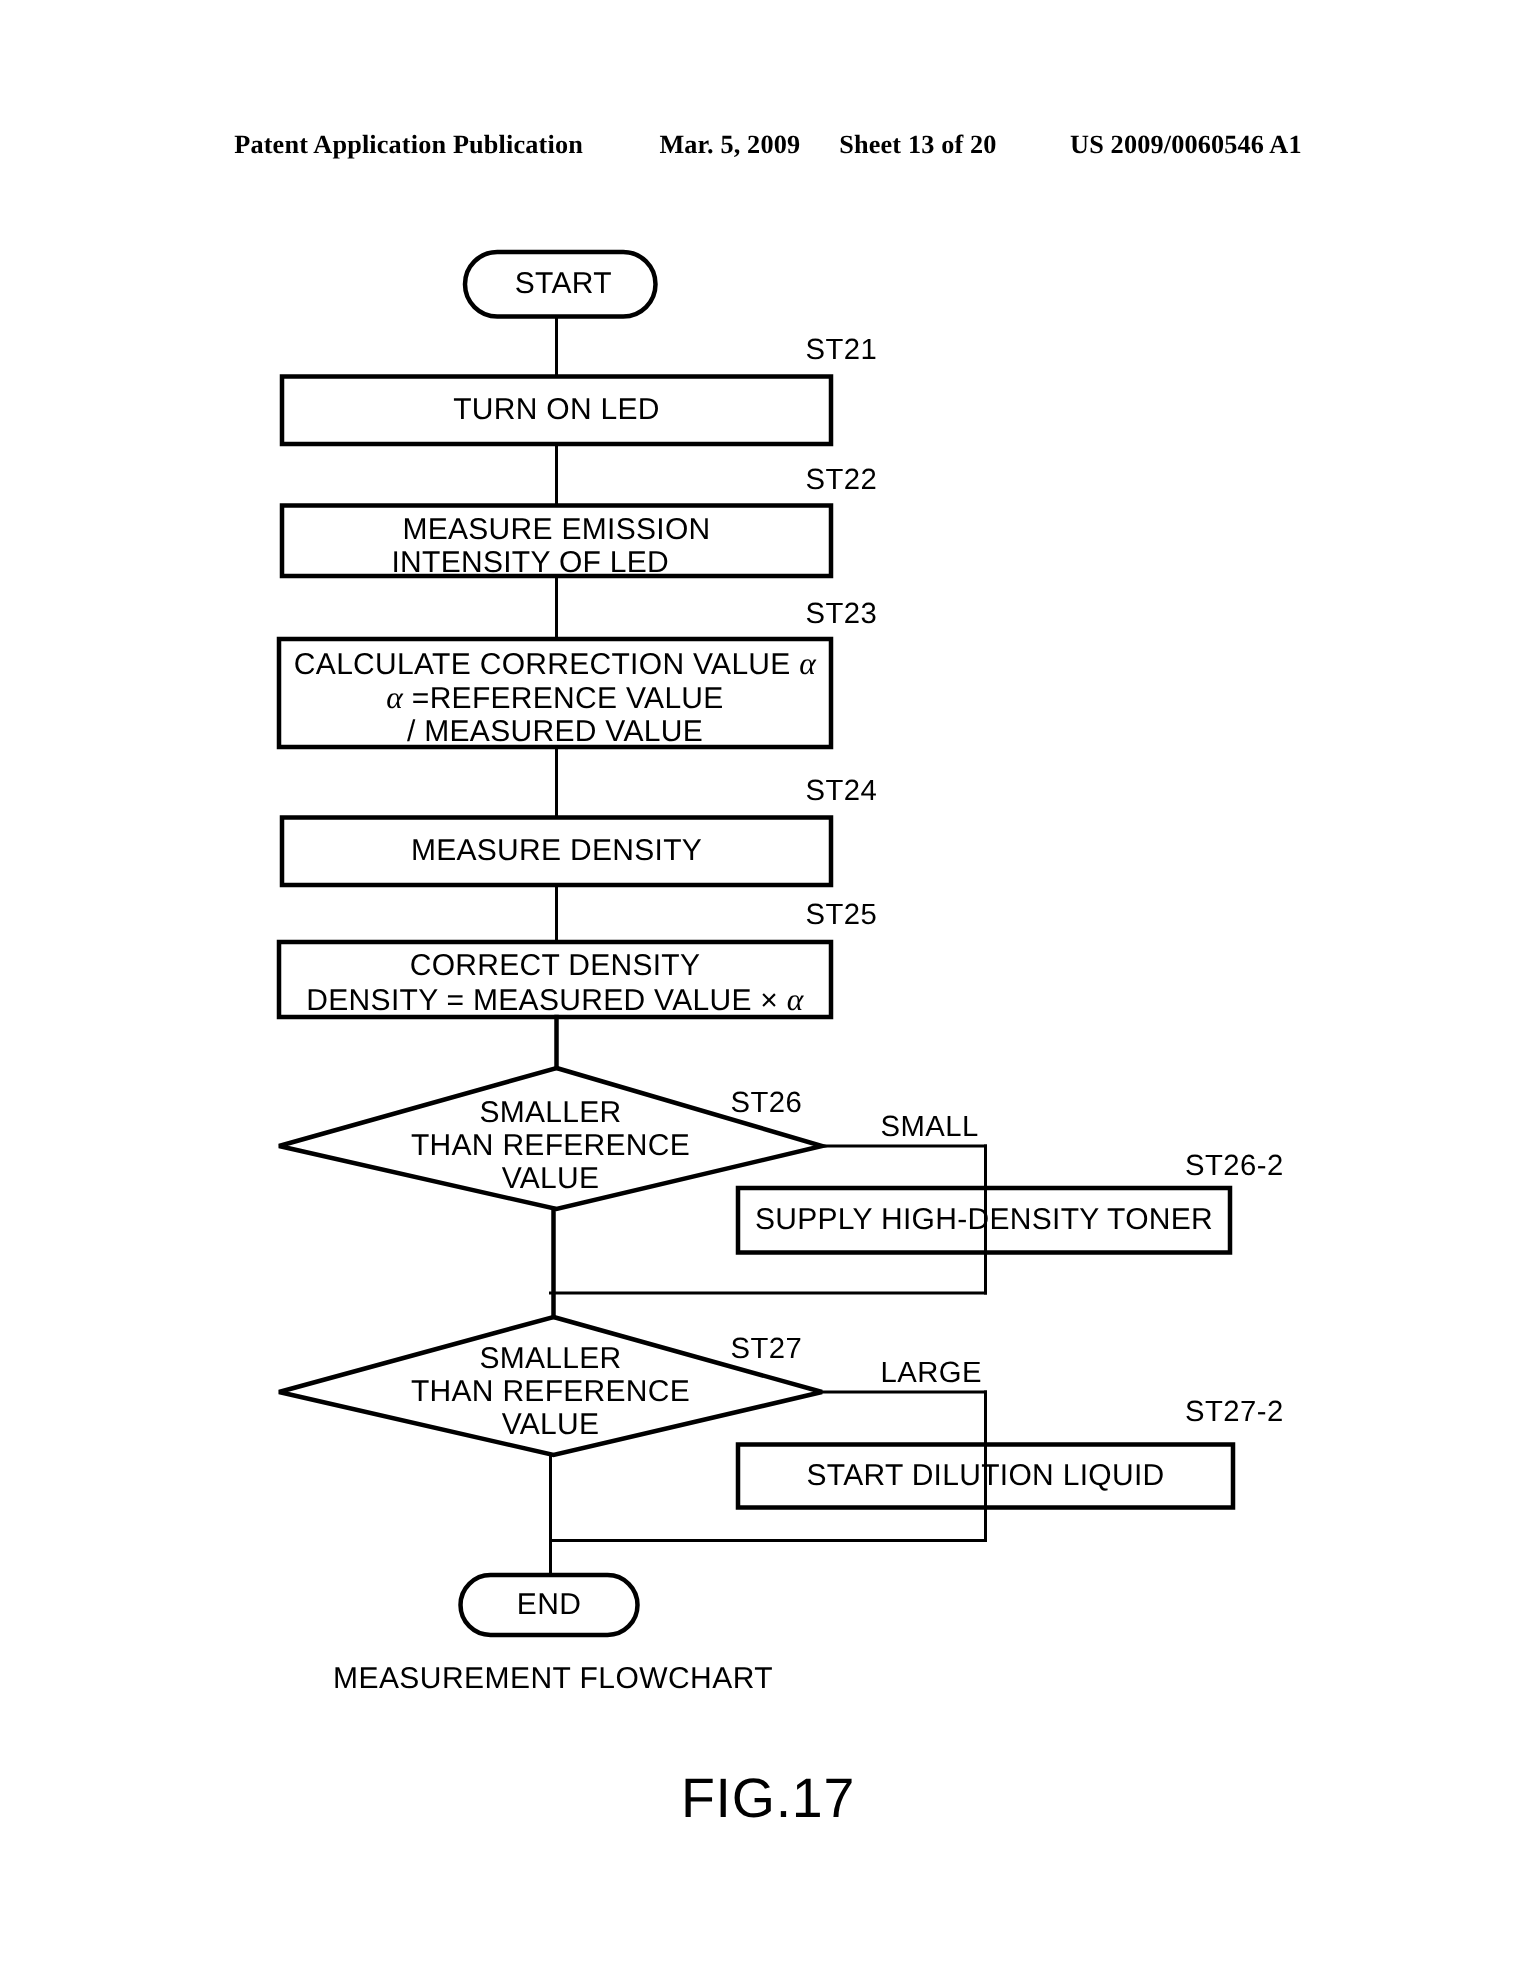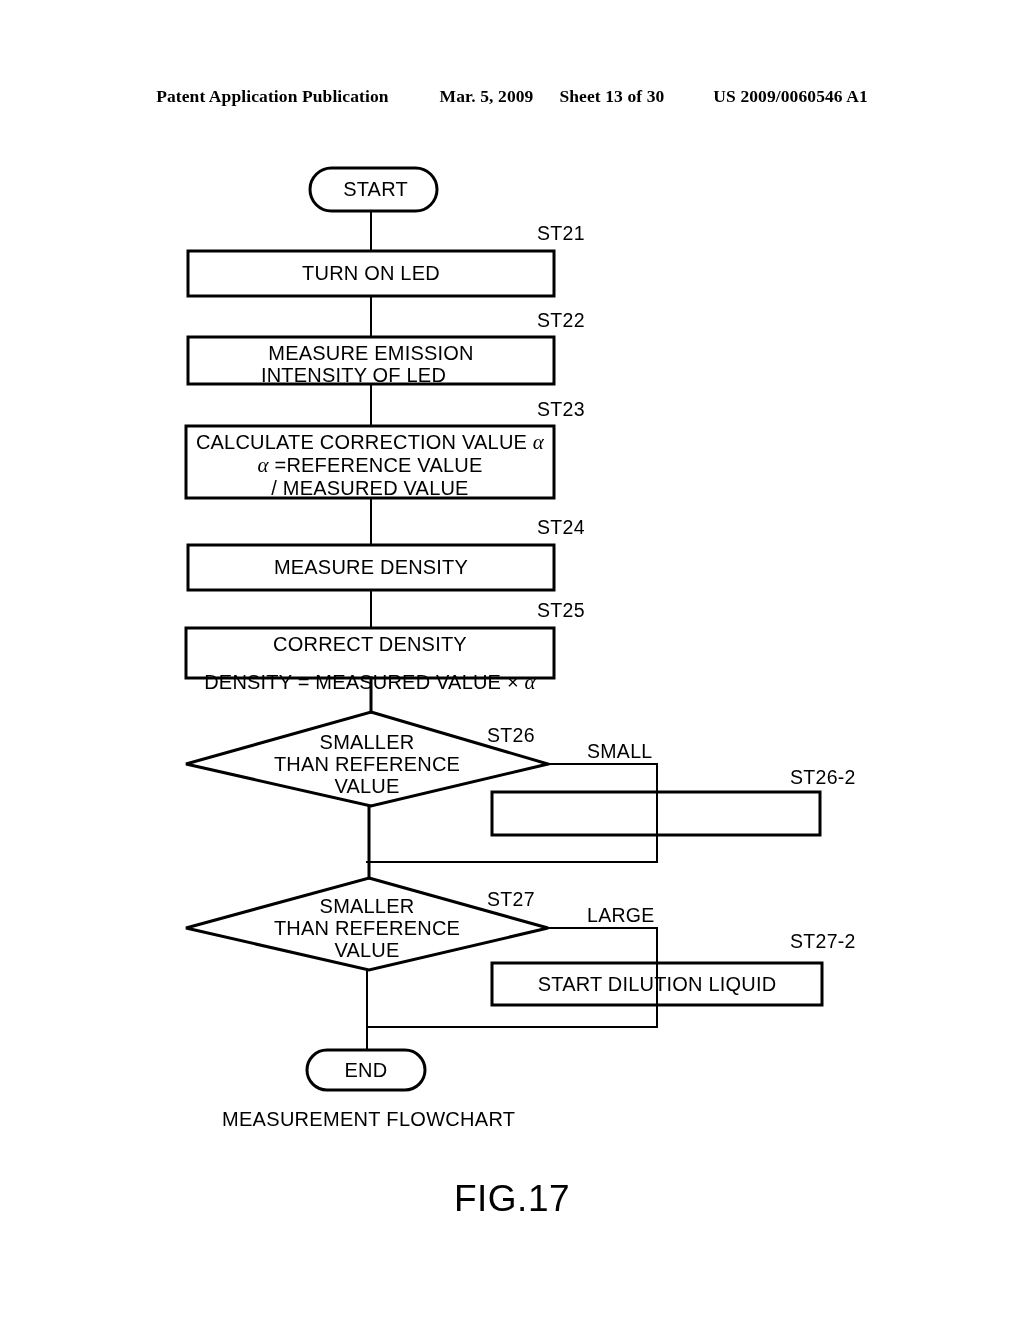--- a/index.html
+++ b/index.html
@@ -83,21 +83,21 @@
   }
 </style>
 </head>
 <body>
 
 <div id="page-header">
   <span class="hdr-seg">Patent Application Publication</span>
   <span class="gap-lg"></span>
   <span class="hdr-seg">Mar. 5, 2009</span>
   <span class="gap-md"></span>
-  <span class="hdr-seg">Sheet 13 of 30</span>
+  <span class="hdr-seg">Sheet 13 of 20</span>
   <span class="gap-xl"></span>
   <span class="hdr-seg">US 2009/0060546 A1</span>
 </div>
 
 <div id="flow-canvas">
 
   <svg id="flow-svg" width="1024" height="1320" viewBox="0 0 1024 1320">
     <g fill="none" stroke="#000000" stroke-width="3" stroke-linecap="square">
 
       <rect x="310" y="168" width="127" height="43" rx="21.5" ry="21.5"></rect>
@@ -161,29 +161,30 @@
 
   <div class="node-label" style="left:186px; top:431px; width:368px;"><span>CALCULATE CORRECTION VALUE </span><span class="alpha">α</span></div>
   <div class="node-label" style="left:186px; top:454px; width:368px;"><span class="alpha">α</span><span> =REFERENCE VALUE</span></div>
   <div class="node-label" style="left:186px; top:477px; width:368px;">/ MEASURED VALUE</div>
   <div class="step-tag" style="left:537px; top:398px;">ST23</div>
 
   <div class="node-label" style="left:188px; top:556px; width:366px;">MEASURE DENSITY</div>
   <div class="step-tag" style="left:537px; top:516px;">ST24</div>
 
   <div class="node-label" style="left:186px; top:633px; width:368px;">CORRECT DENSITY</div>
-  <div class="node-label" style="left:186px; top:655px; width:368px;margin-top:16px;"><span>DENSITY = MEASURED VALUE × </span><span class="alpha">α</span></div>
+  <div class="node-label" style="left:186px; top:655px; width:368px;"><span>DENSITY = MEASURED VALUE × </span><span class="alpha">α</span></div>
   <div class="step-tag" style="left:537px; top:599px;">ST25</div>
 
   <div class="node-label" style="left:186px; top:731px; width:362px;">SMALLER</div>
   <div class="node-label" style="left:186px; top:753px; width:362px;">THAN REFERENCE</div>
   <div class="node-label" style="left:186px; top:775px; width:362px;">VALUE</div>
   <div class="step-tag" style="left:487px; top:724px;">ST26</div>
   <div class="branch-tag" style="left:587px; top:740px;">SMALL</div>
 
+  <div class="node-label" style="left:492px; top:802px; width:328px;">SUPPLY HIGH-DENSITY TONER</div>
   <div class="step-tag" style="left:790px; top:766px;">ST26-2</div>
 
   <div class="node-label" style="left:186px; top:895px; width:362px;">SMALLER</div>
   <div class="node-label" style="left:186px; top:917px; width:362px;">THAN REFERENCE</div>
   <div class="node-label" style="left:186px; top:939px; width:362px;">VALUE</div>
   <div class="step-tag" style="left:487px; top:888px;">ST27</div>
   <div class="branch-tag" style="left:587px; top:904px;">LARGE</div>
 
   <div class="node-label" style="left:492px; top:973px; width:330px;">START DILUTION LIQUID</div>
   <div class="step-tag" style="left:790px; top:930px;">ST27-2</div>

